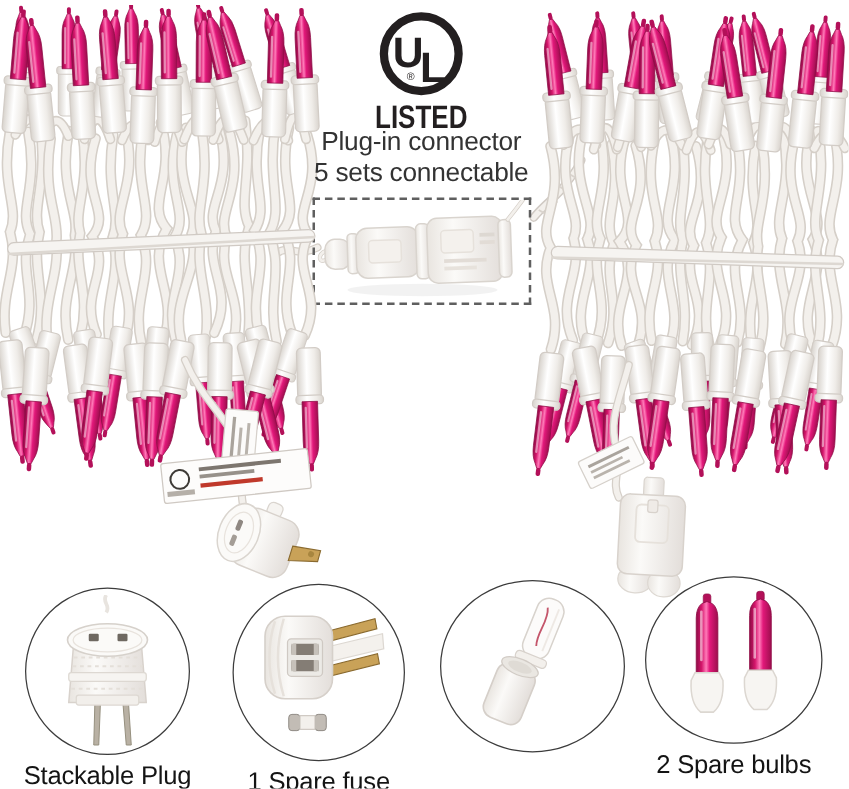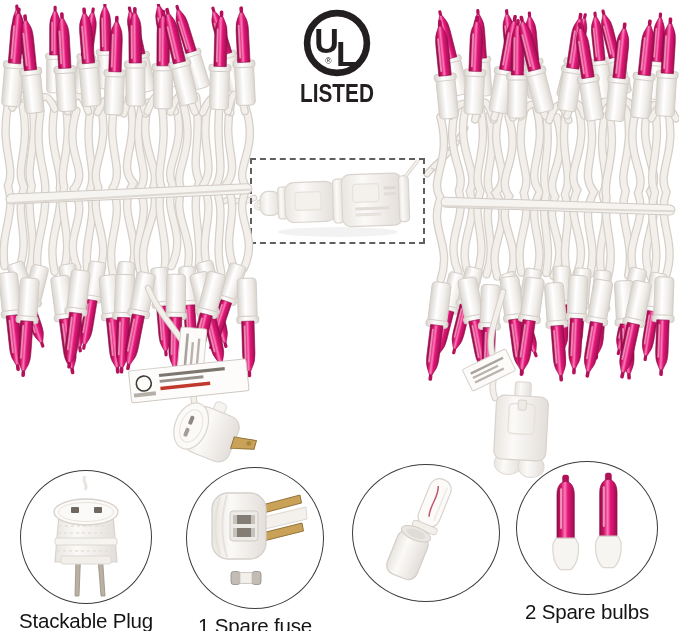--- a/index.html
+++ b/index.html
@@ -790,20 +790,24 @@
   <div class="ul-block">
     <svg class="ul-logo" width="76" height="74" viewBox="0 0 80 78">
       <circle cx="40" cy="39" r="31.5" fill="none" stroke="#231f20" stroke-width="7"></circle>
       <text x="29" y="50" text-anchor="middle" font-family="Liberation Sans, sans-serif" font-size="36" font-weight="bold" fill="#231f20">U</text>
       <text x="50" y="63" text-anchor="middle" font-family="Liberation Sans, sans-serif" font-size="36" font-weight="bold" fill="#231f20">L</text>
       <text x="31" y="61" text-anchor="middle" font-family="Liberation Sans, sans-serif" font-size="9" fill="#231f20">®</text>
     </svg>
     <div class="listed">LISTED</div>
   </div>
 
+  <div class="callout">
+    <div>Plug-in connector</div>
+    <div>5 sets connectable</div>
+  </div>
 
   <svg class="link-wires" width="330" height="155" viewBox="0 0 330 155">
     <g>
       <path d="M45,92 C55,82 62,95 79,86" fill="none" stroke="#d5cfc8" stroke-width="6.5" stroke-linecap="round"></path>
       <path d="M45,92 C55,82 62,95 79,86" fill="none" stroke="#f3f0ec" stroke-width="4.5" stroke-linecap="round"></path>
     </g>
     <g>
       <path d="M252,62 C262,50 270,46 277,36 C283,28 287,24 290,16" fill="none" stroke="#d0cac4" stroke-width="7" stroke-linecap="round"></path>
       <path d="M252,62 C262,50 270,46 277,36 C283,28 287,24 290,16" fill="none" stroke="#f3f0ec" stroke-width="4.6" stroke-linecap="round"></path>
       <path d="M256,56 l7,4 M264,46 l7,4 M272,37 l7,4 M280,27 l7,4" stroke="#d9d3cd" stroke-width="1.6"></path>

